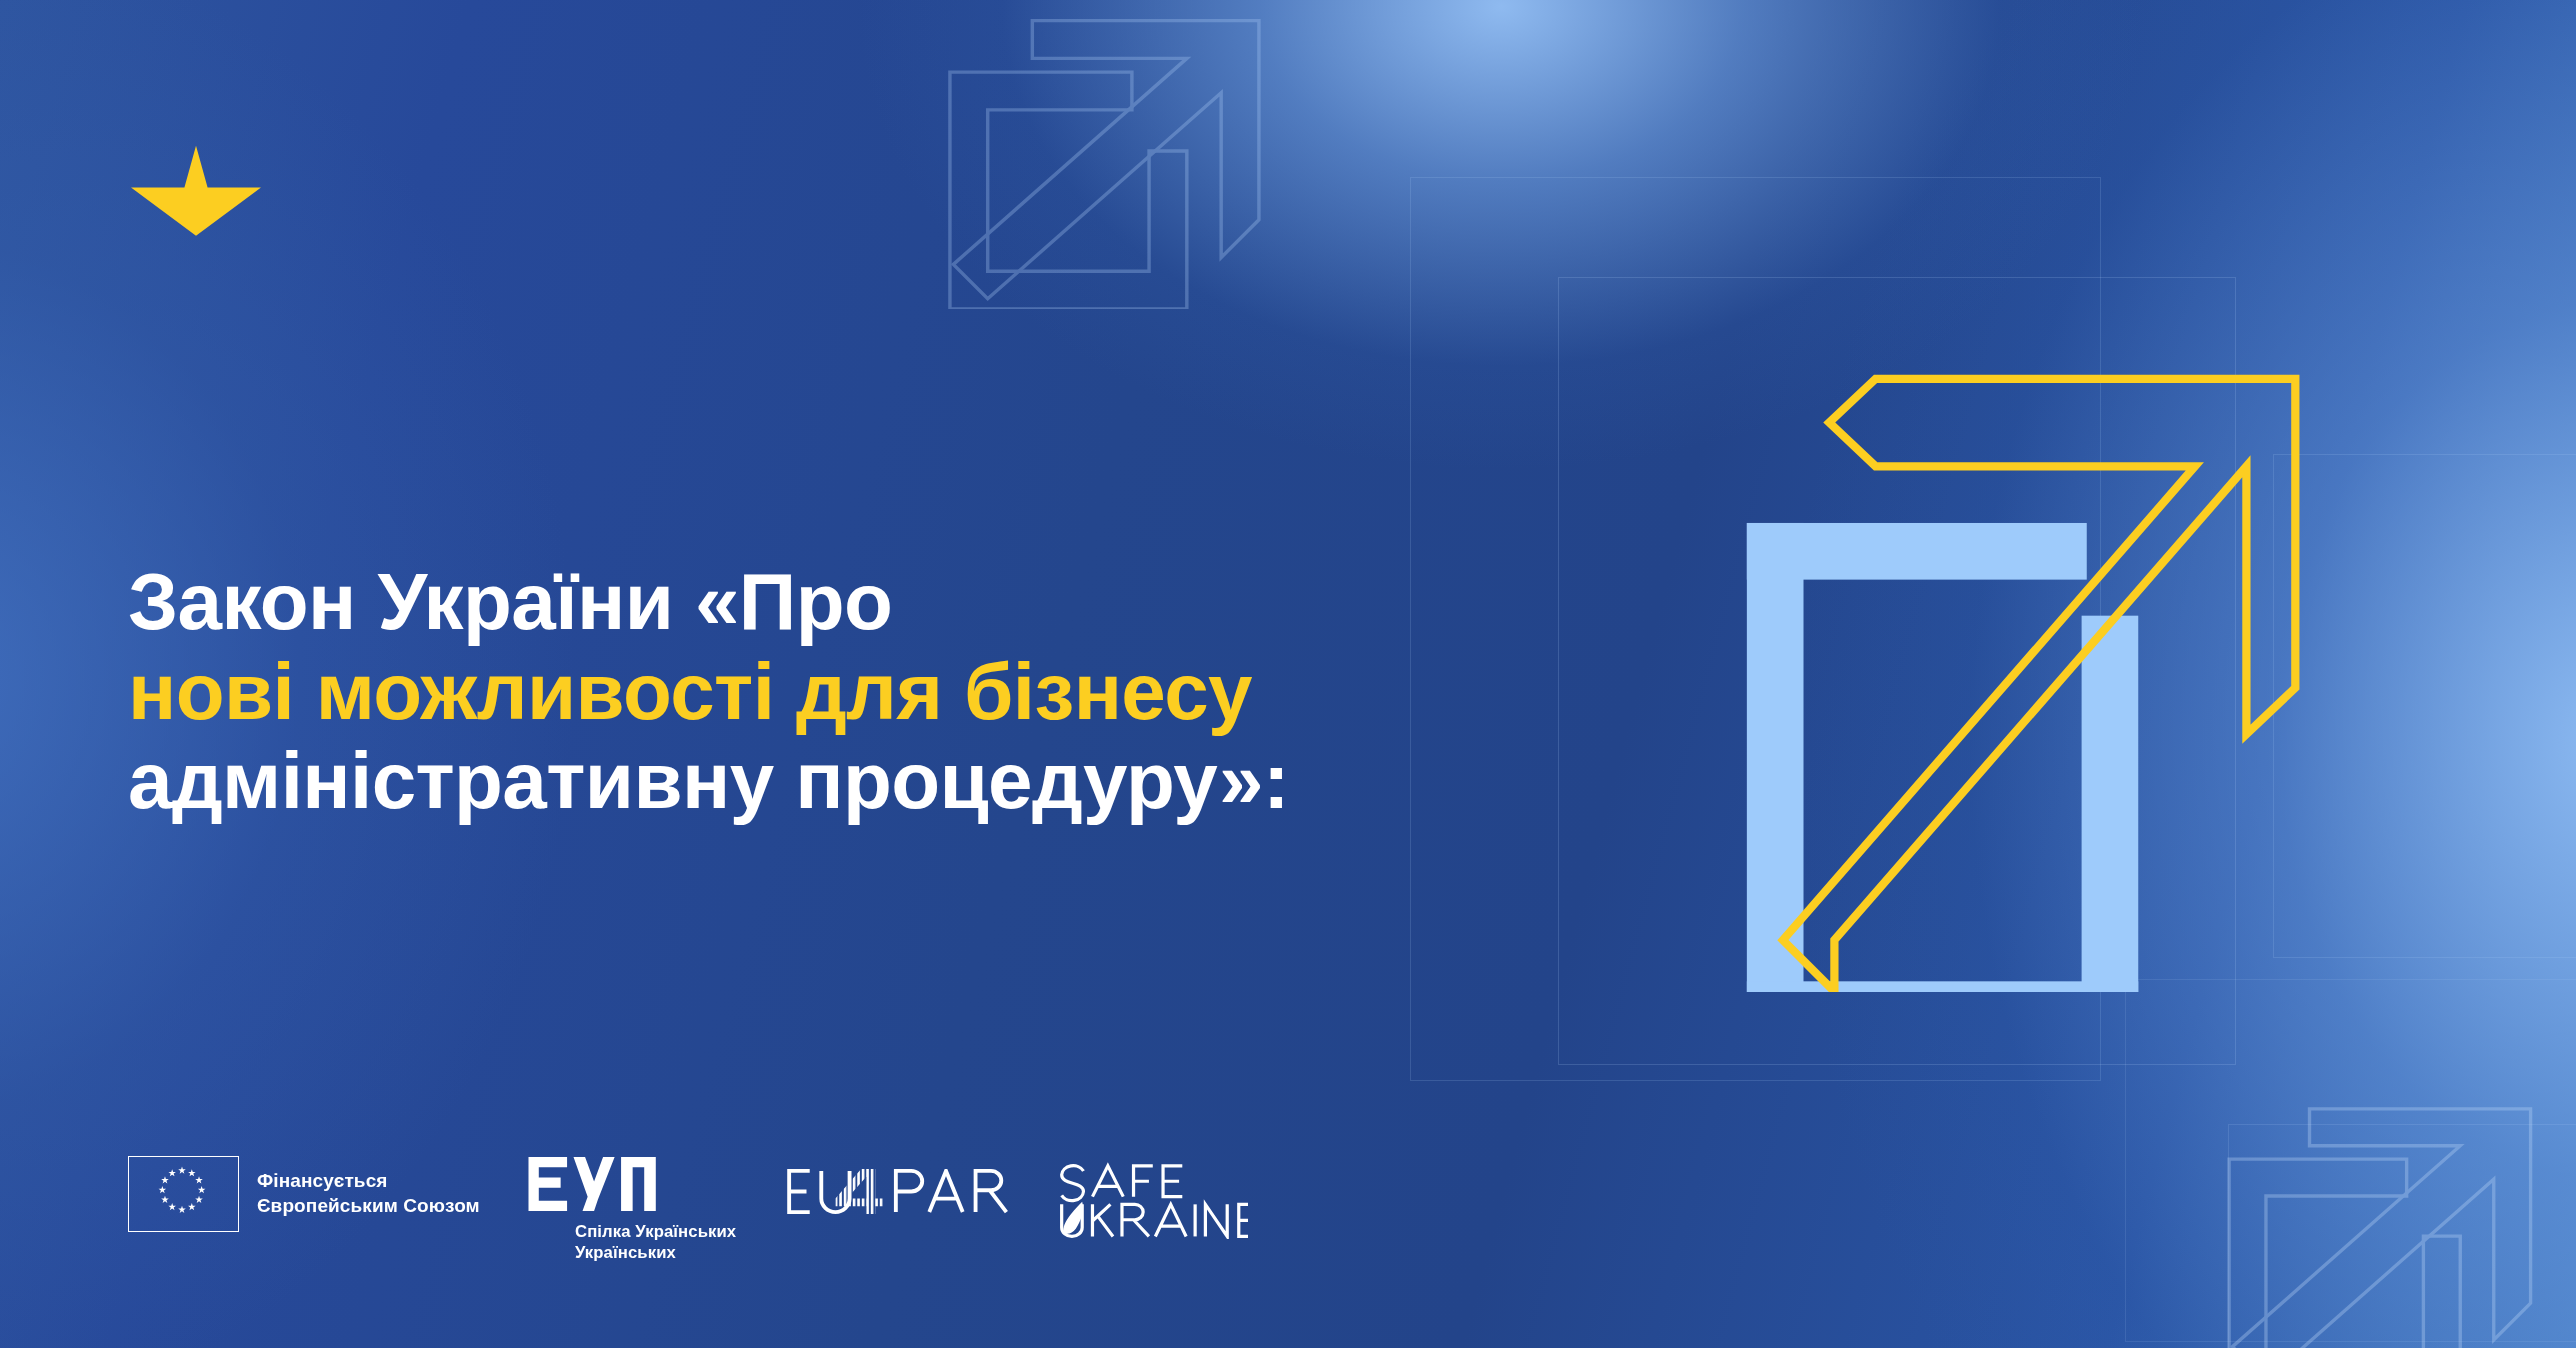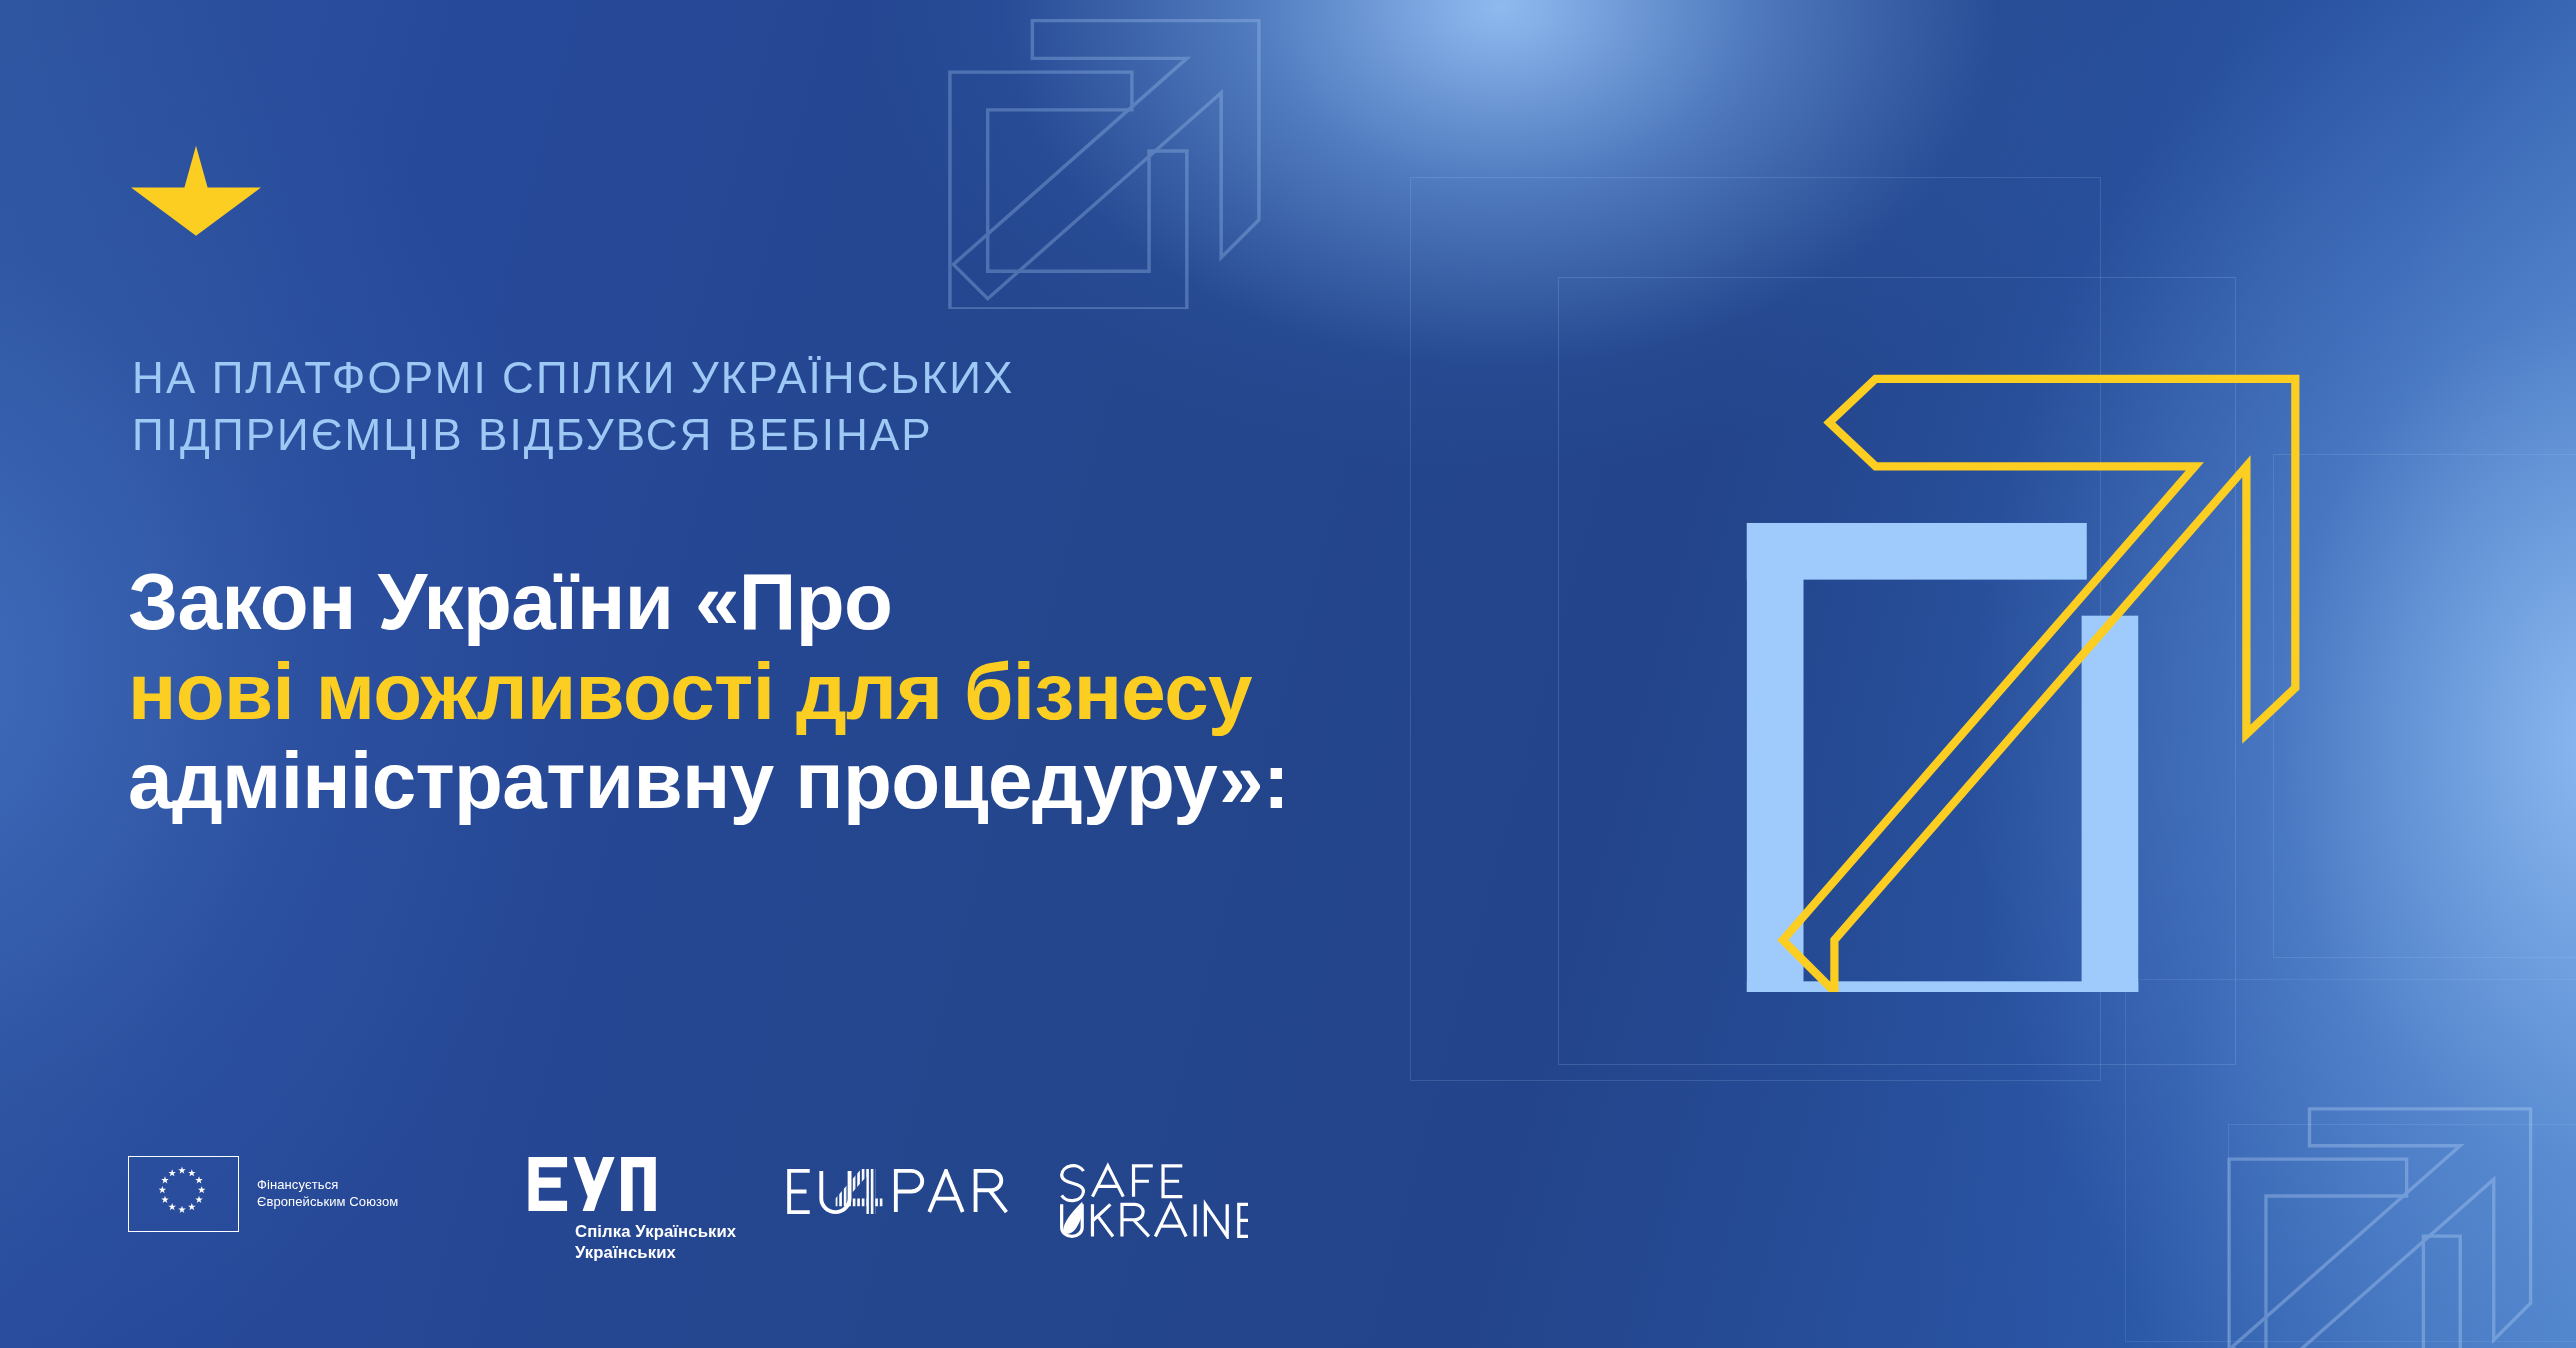--- a/index.html
+++ b/index.html
@@ -51,21 +51,21 @@
   .logos{
     position:absolute;left:128px;top:1156px;height:116px;
     display:flex;align-items:flex-start;gap:0;
   }
   .logo-eu{display:flex;align-items:center;gap:18px;width:399px;}
   .eu-flagbox{
     width:109px;height:74px;border:1.9px solid #ffffff;
     position:relative;flex:0 0 auto;background:transparent;
   }
   .eu-caption{
-    color:#ffffff;font-size:13px;line-height:1.30;font-weight:400;
+    color:#ffffff;font-size:19px;line-height:1.30;font-weight:700;
     letter-spacing:0.1px;white-space:nowrap;
   }
   .logo-sup{width:258px;padding-top:1.3px;}
   .sup-caption{
     color:#fff;font-size:16.7px;line-height:1.26;font-weight:700;margin-top:7.7px;
     letter-spacing:0.1px;
     margin-left:48px;
   }
   .logo-eu4par{width:270px;padding-top:13px;}
   .logo-safe{width:213px;padding-top:6.4px;}
@@ -113,24 +113,20 @@
     </svg>
   </div>
 
   <div class="star-mark">
     <svg width="148" height="103" viewBox="0 0 230 160">
       <path d="M115 12 L133 77 L216 77 L115 152 L14 77 L97 77 Z" fill="#FCCE21"></path>
     </svg>
     <span class="hidden-label">four-point-downward-star</span>
   </div>
 
-  <div class="eyebrow">
-    <div>НА ПЛАТФОРМІ СПІЛКИ УКРАЇНСЬКИХ</div>
-    <div>ПІДПРИЄМЦІВ ВІДБУВСЯ ВЕБІНАР</div>
-  </div>
 
   <h1 class="headline">
     <span class="hl-line">Закон України «Про</span>
     <span class="hl-line accent">нові можливості для бізнесу</span>
     <span class="hl-line">адміністративну процедуру»:</span>
   </h1>
 
   <div class="logos">
 
     <div class="logo-eu">

